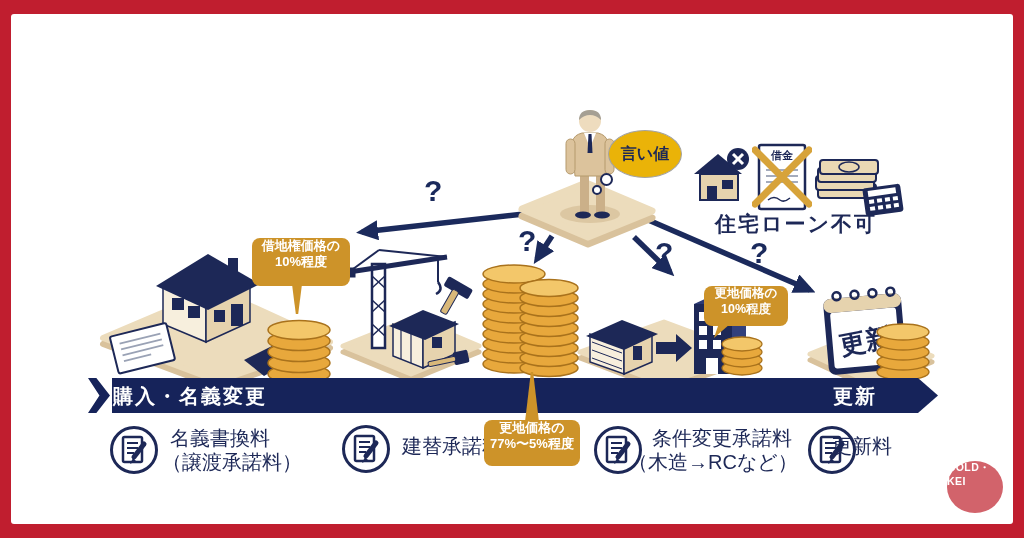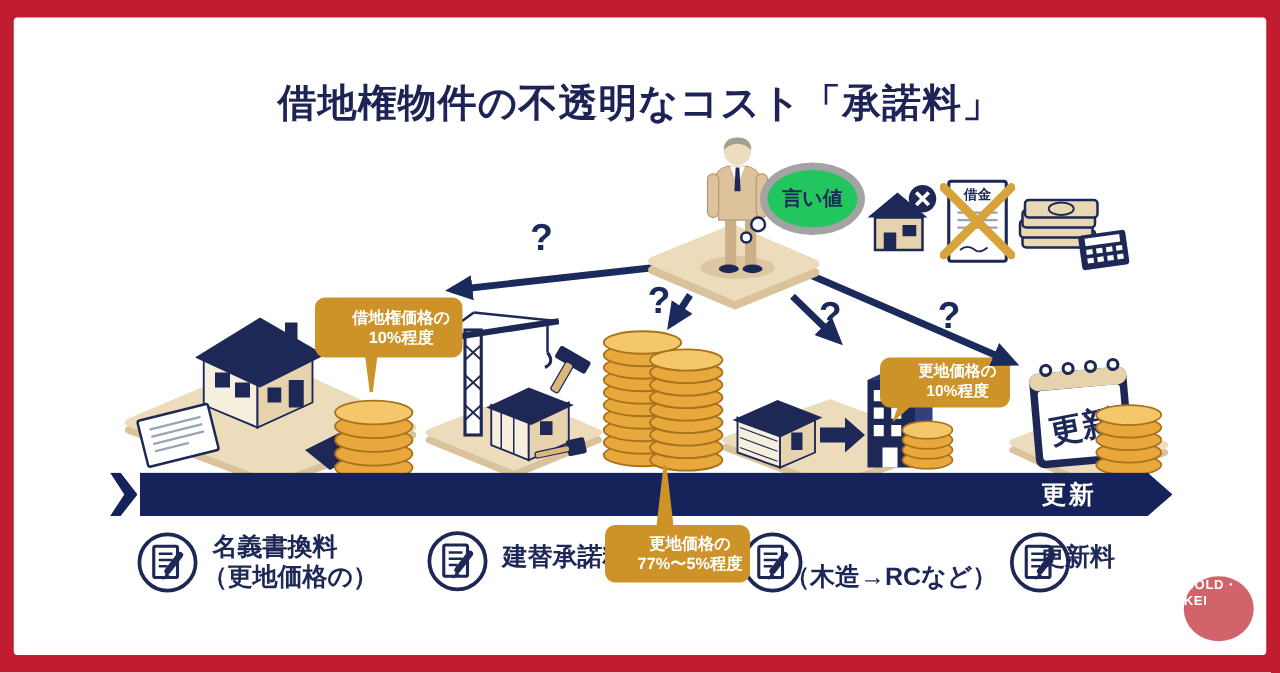--- a/index.html
+++ b/index.html
@@ -1,29 +1,29 @@
 <!DOCTYPE html>
 <html><head>
 <meta charset="utf-8">
 <style>
   html,body{margin:0;padding:0;}
   .page{position:relative;width:1024px;height:538px;background:#c01e2f;font-family:"Liberation Sans",sans-serif;overflow:hidden;}
   .canvas{position:absolute;left:11px;top:14px;width:1002px;height:510px;background:#ffffff;border-radius:3px;}
   .abs{position:absolute;}
   .title{left:0;top:62px;width:1024px;text-align:center;font-size:31px;font-weight:800;color:#1d2455;letter-spacing:1px;}
   .qmark{font-size:30px;font-weight:800;color:#1b2a5c;}
-  .bubble{left:608px;top:130px;width:72px;height:46px;background:#22c55e;border:6px solid #a3a3a3;border-radius:50%;display:flex;align-items:center;justify-content:center;font-size:16px;font-weight:800;color:#1d2857;}
+  .bubble{left:608px;top:130px;width:72px;height:46px;background:#eab308;border:1px solid #a3a3a3;border-radius:50%;display:flex;align-items:center;justify-content:center;font-size:16px;font-weight:800;color:#1d2857;}
   .bub-dot{background:#fff;border:2.5px solid #1d2857;border-radius:50%;}
   .noloan-caption{left:688px;top:210px;width:216px;text-align:center;font-size:21px;font-weight:800;color:#1d2857;letter-spacing:2px;}
-  .tag{background:#cd9329;color:#fff;border-radius:8px;display:flex;flex-direction:column;align-items:center;justify-content:center;font-weight:700;line-height:1.25;text-align:center;padding-left:20px;}
+  .tag{background:#cd9329;color:#fff;border-radius:8px;display:flex;flex-direction:column;align-items:center;font-weight:700;line-height:1.25;text-align:center;}
   .tag-stem{background:#cd9329;}
   .band{left:112px;top:378px;width:826px;height:35px;background:#16235a;clip-path:polygon(0 0,calc(100% - 20px) 0,100% 50%,calc(100% - 20px) 100%,0 100%);}
   .band-chevron{left:88px;top:378px;width:22px;height:35px;background:#16235a;clip-path:polygon(0 0,38% 0,100% 50%,38% 100%,0 100%,52% 50%);}
   .stage-label{top:384px;height:24px;line-height:24px;color:#fff;font-size:20px;font-weight:700;letter-spacing:2px;text-align:center;}
-  .fee-text{color:#1d2857;font-size:20px;font-weight:700;line-height:24px;}
+  .fee-text{color:#1d2857;font-size:20px;font-weight:400;line-height:24px;}
   .logo{left:947px;top:461px;width:56px;height:52px;border-radius:50%;background:#d2636b;display:flex;justify-content:center;color:#fff;font-size:10.5px;font-weight:700;letter-spacing:.5px;}
 </style>
 </head>
 <body>
 
 <div class="page">
   <div class="canvas"></div>
 
   <svg class="abs" style="left:88px;top:240px;" width="250" height="145">
     <path d="M15 104 L128 56 L242 108 L130 147 Z" fill="#d9c29c" stroke="#d9c29c" stroke-width="6" stroke-linejoin="round"></path>
@@ -175,20 +175,21 @@
       <ellipse cx="31" cy="60" rx="26" ry="8" fill="#e8a83c"></ellipse>
         <ellipse cx="31" cy="50" rx="26" ry="8" fill="#e8a83c"></ellipse>
       <ellipse cx="31" cy="40" rx="26" ry="8" fill="#e8a83c"></ellipse>
         <ellipse cx="31" cy="30" rx="26" ry="8" fill="#e8a83c"></ellipse>
       <ellipse cx="31" cy="20" rx="26" ry="8" fill="#f3c76a"></ellipse>
     </g>
   </svg>
 
   <div class="abs band-chevron"></div>
   <div class="abs band"></div>
+  <div class="abs stage-label" style="left:95px;width:190px;">購入・名義変更</div>
   <div class="abs stage-label" style="left:800px;width:110px;">更新</div>
 
   <div class="abs tag" style="left:252px;top:238px;width:98px;height:48px;font-size:13px;">
     <span>借地権価格の</span>
     <span>10%程度</span>
   </div>
   <div class="abs tag-stem" style="left:292px;top:284px;width:10px;height:30px;clip-path:polygon(0 0,100% 0,62% 100%,38% 100%);"></div>
 
   <div class="abs tag-stem" style="left:525px;top:372px;width:14px;height:50px;clip-path:polygon(42% 0,58% 0,100% 100%,0 100%);z-index:3;"></div>
   <div class="abs tag" style="left:484px;top:420px;width:96px;height:46px;font-size:13px;z-index:3;">
@@ -279,34 +280,34 @@
           <rect x="65" y="48" width="5" height="4"></rect>
           <rect x="73" y="48" width="5" height="4"></rect>
           <rect x="81" y="48" width="5" height="4"></rect>
         <rect x="57" y="55" width="5" height="4"></rect>
           <rect x="65" y="55" width="5" height="4"></rect>
           <rect x="73" y="55" width="5" height="4"></rect>
           <rect x="81" y="55" width="5" height="4"></rect>
       </g>
     </g>
   </svg>
-
-  <div class="abs title">借地権物件の不透明なコスト「承諾料」</div>
+  <div class="abs noloan-caption">住宅ローン不可</div>
+
 
   <svg class="abs" style="left:108px;top:424px;" width="52" height="52" viewBox="0 0 52 52">
     <circle cx="26" cy="26" r="22.5" fill="#fff" stroke="#1d2857" stroke-width="3"></circle>
     <rect x="15" y="13" width="19" height="25" rx="1.5" fill="#fff" stroke="#1d2857" stroke-width="2.5"></rect>
     <line x1="19" y1="19" x2="30" y2="19" stroke="#1d2857" stroke-width="2"></line>
     <line x1="19" y1="24" x2="30" y2="24" stroke="#1d2857" stroke-width="2"></line>
     <line x1="19" y1="29" x2="26" y2="29" stroke="#1d2857" stroke-width="2"></line>
     <line x1="36" y1="20" x2="26" y2="33" stroke="#1d2857" stroke-width="5" stroke-linecap="round"></line>
     <path d="M25 34 L22 40 L28 37 Z" fill="#1d2857"></path>
   </svg>
   <div class="abs fee-text" style="left:170px;top:426px;">名義書換料</div>
-  <div class="abs fee-text" style="left:162px;top:450px;">（更地価格の）</div>
+  <div class="abs fee-text" style="left:162px;top:450px;">（譲渡承諾料）</div>
 
   <svg class="abs" style="left:340px;top:423px;" width="52" height="52" viewBox="0 0 52 52">
     <circle cx="26" cy="26" r="22.5" fill="#fff" stroke="#1d2857" stroke-width="3"></circle>
     <rect x="15" y="13" width="19" height="25" rx="1.5" fill="#fff" stroke="#1d2857" stroke-width="2.5"></rect>
     <line x1="19" y1="19" x2="30" y2="19" stroke="#1d2857" stroke-width="2"></line>
     <line x1="19" y1="24" x2="30" y2="24" stroke="#1d2857" stroke-width="2"></line>
     <line x1="19" y1="29" x2="26" y2="29" stroke="#1d2857" stroke-width="2"></line>
     <line x1="36" y1="20" x2="26" y2="33" stroke="#1d2857" stroke-width="5" stroke-linecap="round"></line>
     <path d="M25 34 L22 40 L28 37 Z" fill="#1d2857"></path>
   </svg>
@@ -314,20 +315,21 @@
 
   <svg class="abs" style="left:592px;top:424px;" width="52" height="52" viewBox="0 0 52 52">
     <circle cx="26" cy="26" r="22.5" fill="#fff" stroke="#1d2857" stroke-width="3"></circle>
     <rect x="15" y="13" width="19" height="25" rx="1.5" fill="#fff" stroke="#1d2857" stroke-width="2.5"></rect>
     <line x1="19" y1="19" x2="30" y2="19" stroke="#1d2857" stroke-width="2"></line>
     <line x1="19" y1="24" x2="30" y2="24" stroke="#1d2857" stroke-width="2"></line>
     <line x1="19" y1="29" x2="26" y2="29" stroke="#1d2857" stroke-width="2"></line>
     <line x1="36" y1="20" x2="26" y2="33" stroke="#1d2857" stroke-width="5" stroke-linecap="round"></line>
     <path d="M25 34 L22 40 L28 37 Z" fill="#1d2857"></path>
   </svg>
+  <div class="abs fee-text" style="left:652px;top:426px;">条件変更承諾料</div>
   <div class="abs fee-text" style="left:628px;top:450px;">（木造→RCなど）</div>
 
   <svg class="abs" style="left:806px;top:424px;" width="52" height="52" viewBox="0 0 52 52">
     <circle cx="26" cy="26" r="22.5" fill="#fff" stroke="#1d2857" stroke-width="3"></circle>
     <rect x="15" y="13" width="19" height="25" rx="1.5" fill="#fff" stroke="#1d2857" stroke-width="2.5"></rect>
     <line x1="19" y1="19" x2="30" y2="19" stroke="#1d2857" stroke-width="2"></line>
     <line x1="19" y1="24" x2="30" y2="24" stroke="#1d2857" stroke-width="2"></line>
     <line x1="19" y1="29" x2="26" y2="29" stroke="#1d2857" stroke-width="2"></line>
     <line x1="36" y1="20" x2="26" y2="33" stroke="#1d2857" stroke-width="5" stroke-linecap="round"></line>
     <path d="M25 34 L22 40 L28 37 Z" fill="#1d2857"></path>

